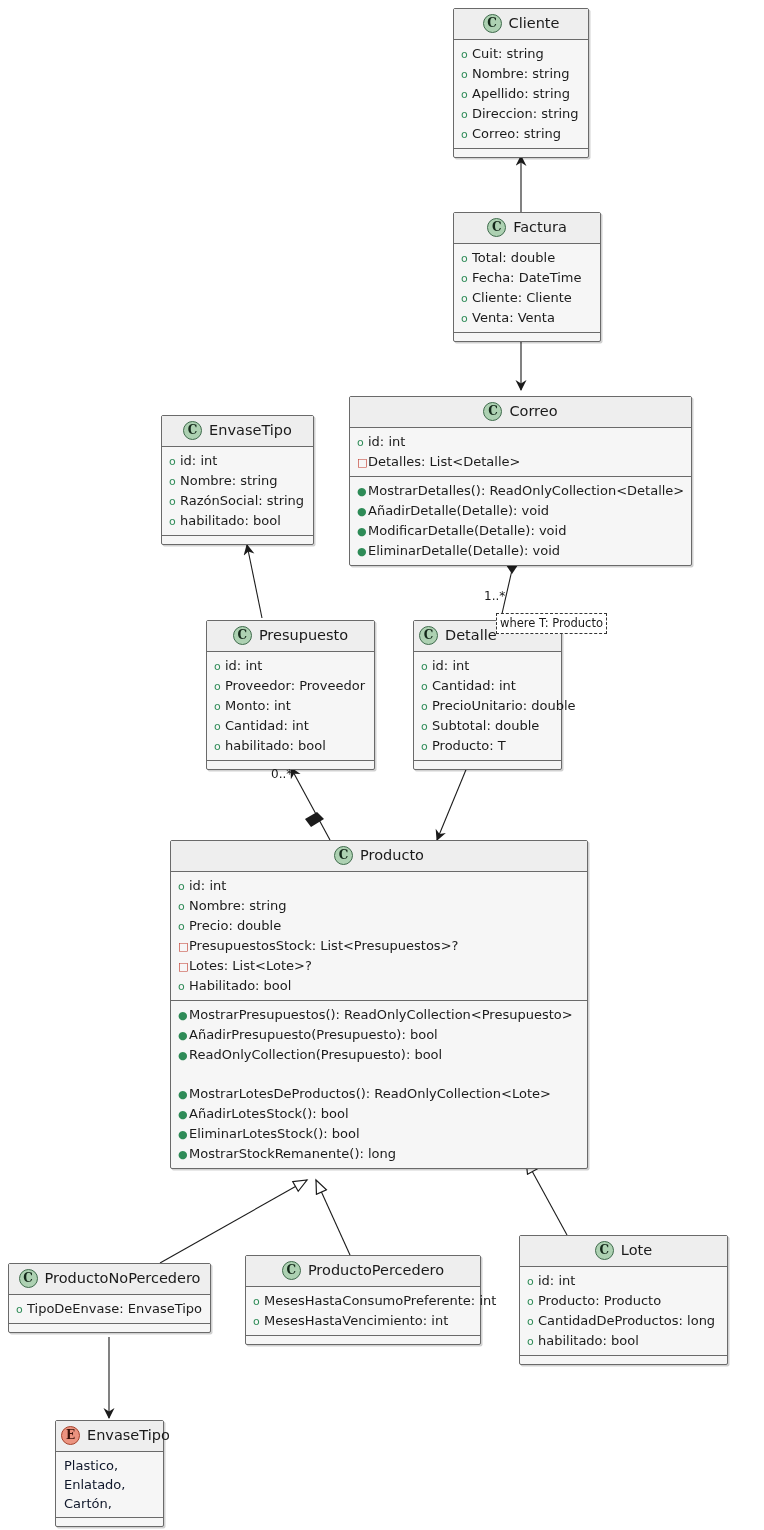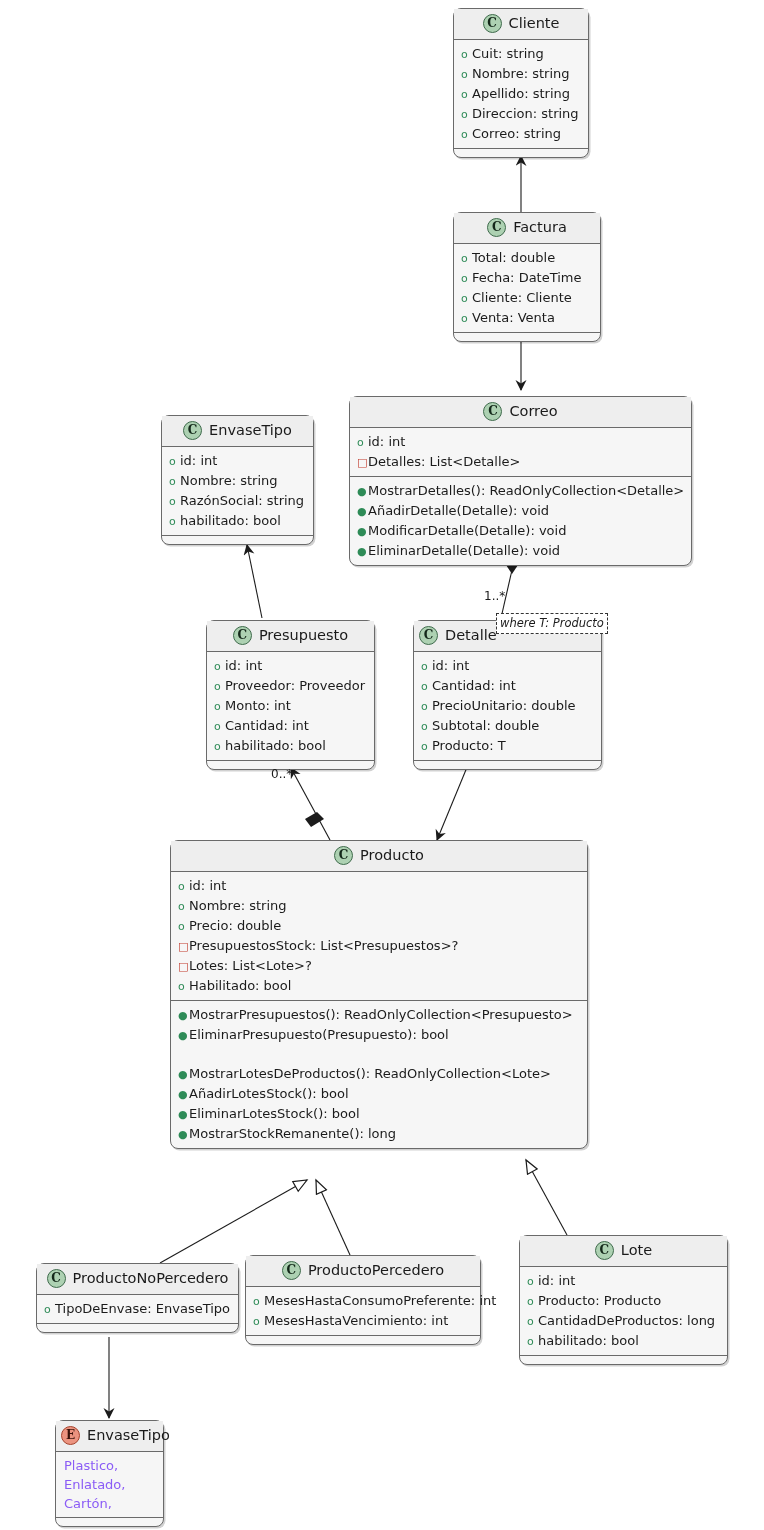--- a/index.html
+++ b/index.html
@@ -21,21 +21,21 @@
     top: 0;
     width: 764px;
     height: 1530px;
     pointer-events: none;
   }
   .umlclass {
     position: absolute;
     box-sizing: border-box;
     background: #f6f6f6;
     border: 1px solid #6a6a6a;
-    border-radius: 8px;
+    border-radius: 2px;
     box-shadow: 1.5px 1.5px 0 rgba(0,0,0,0.18);
     z-index: 5;
   }
   .cls-header {
     background: #eeeeee;
     border-bottom: 1px solid #6a6a6a;
     text-align: center;
     padding: 5px 8px 6px 8px;
     white-space: nowrap;
     line-height: 1;
@@ -85,32 +85,31 @@
     width: 11px;
     font-size: 11px;
     line-height: 19px;
     vertical-align: baseline;
   }
   .vis-pub-attr { color: #2e8b57; }
   .vis-priv-attr { color: #c0392b; }
   .vis-pub-method { color: #2e8b57; }
   .enumlit {
     font-size: 13px;
-    color: #8b5cf6;
+    color: #0f172a;
     line-height: 19px;
     white-space: nowrap;
     padding-left: 1px;
   }
   .tmpl-note {
     position: absolute;
     box-sizing: border-box;
     border: 1px dashed #333333;
     background: #ffffff;
     font-size: 11.5px;
-    font-style: italic;
     color: #1b1b1b;
     padding: 2px 3px 3px 3px;
     white-space: nowrap;
     z-index: 7;
   }
   .edge-label {
     position: absolute;
     font-size: 12px;
     color: #1b1b1b;
     white-space: nowrap;
@@ -239,21 +238,21 @@
     <div class="compartment">
       <div class="member"><span class="vis vis-pub-attr">o</span><span>id: int</span></div>
       <div class="member"><span class="vis vis-pub-attr">o</span><span>Proveedor: Proveedor</span></div>
       <div class="member"><span class="vis vis-pub-attr">o</span><span>Monto: int</span></div>
       <div class="member"><span class="vis vis-pub-attr">o</span><span>Cantidad: int</span></div>
       <div class="member"><span class="vis vis-pub-attr">o</span><span>habilitado: bool</span></div>
     </div>
     <div class="compartment empty"></div>
   </div>
 
-  <div class="umlclass" style="left:413px; top:620px; width:189px;">
+  <div class="umlclass" style="left:413px; top:620px; width:149px;">
     <div class="cls-header tight">
       <span class="badge">C</span><span class="cls-title">Detalle</span>
     </div>
     <div class="compartment">
       <div class="member"><span class="vis vis-pub-attr">o</span><span>id: int</span></div>
       <div class="member"><span class="vis vis-pub-attr">o</span><span>Cantidad: int</span></div>
       <div class="member"><span class="vis vis-pub-attr">o</span><span>PrecioUnitario: double</span></div>
       <div class="member"><span class="vis vis-pub-attr">o</span><span>Subtotal: double</span></div>
       <div class="member"><span class="vis vis-pub-attr">o</span><span>Producto: T</span></div>
     </div>
@@ -269,30 +268,31 @@
     <div class="compartment">
       <div class="member"><span class="vis vis-pub-attr">o</span><span>id: int</span></div>
       <div class="member"><span class="vis vis-pub-attr">o</span><span>Nombre: string</span></div>
       <div class="member"><span class="vis vis-pub-attr">o</span><span>Precio: double</span></div>
       <div class="member"><span class="vis vis-priv-attr">□</span><span>PresupuestosStock: List&lt;Presupuestos&gt;?</span></div>
       <div class="member"><span class="vis vis-priv-attr">□</span><span>Lotes: List&lt;Lote&gt;?</span></div>
       <div class="member"><span class="vis vis-pub-attr">o</span><span>Habilitado: bool</span></div>
     </div>
     <div class="compartment">
       <div class="member"><span class="vis vis-pub-method">●</span><span>MostrarPresupuestos(): ReadOnlyCollection&lt;Presupuesto&gt;</span></div>
-      <div class="member"><span class="vis vis-pub-method">●</span><span>EliminarPresupuesto(Presupuesto): bool</span></div>
+      <div class="member"><span class="vis vis-pub-method">●</span><span>AñadirPresupuesto(Presupuesto): bool</span></div>
+      <div class="member"><span class="vis vis-pub-method">●</span><span>ReadOnlyCollection(Presupuesto): bool</span></div>
       <div class="member spacer"></div>
       <div class="member"><span class="vis vis-pub-method">●</span><span>MostrarLotesDeProductos(): ReadOnlyCollection&lt;Lote&gt;</span></div>
       <div class="member"><span class="vis vis-pub-method">●</span><span>AñadirLotesStock(): bool</span></div>
       <div class="member"><span class="vis vis-pub-method">●</span><span>EliminarLotesStock(): bool</span></div>
       <div class="member"><span class="vis vis-pub-method">●</span><span>MostrarStockRemanente(): long</span></div>
     </div>
   </div>
 
-  <div class="umlclass" style="left:8px; top:1263px; width:203px;margin-left:28px;">
+  <div class="umlclass" style="left:8px; top:1263px; width:203px;">
     <div class="cls-header">
       <span class="badge">C</span><span class="cls-title">ProductoNoPercedero</span>
     </div>
     <div class="compartment">
       <div class="member"><span class="vis vis-pub-attr">o</span><span>TipoDeEnvase: EnvaseTipo</span></div>
     </div>
     <div class="compartment empty"></div>
   </div>
 
   <div class="umlclass" style="left:245px; top:1255px; width:236px;">

